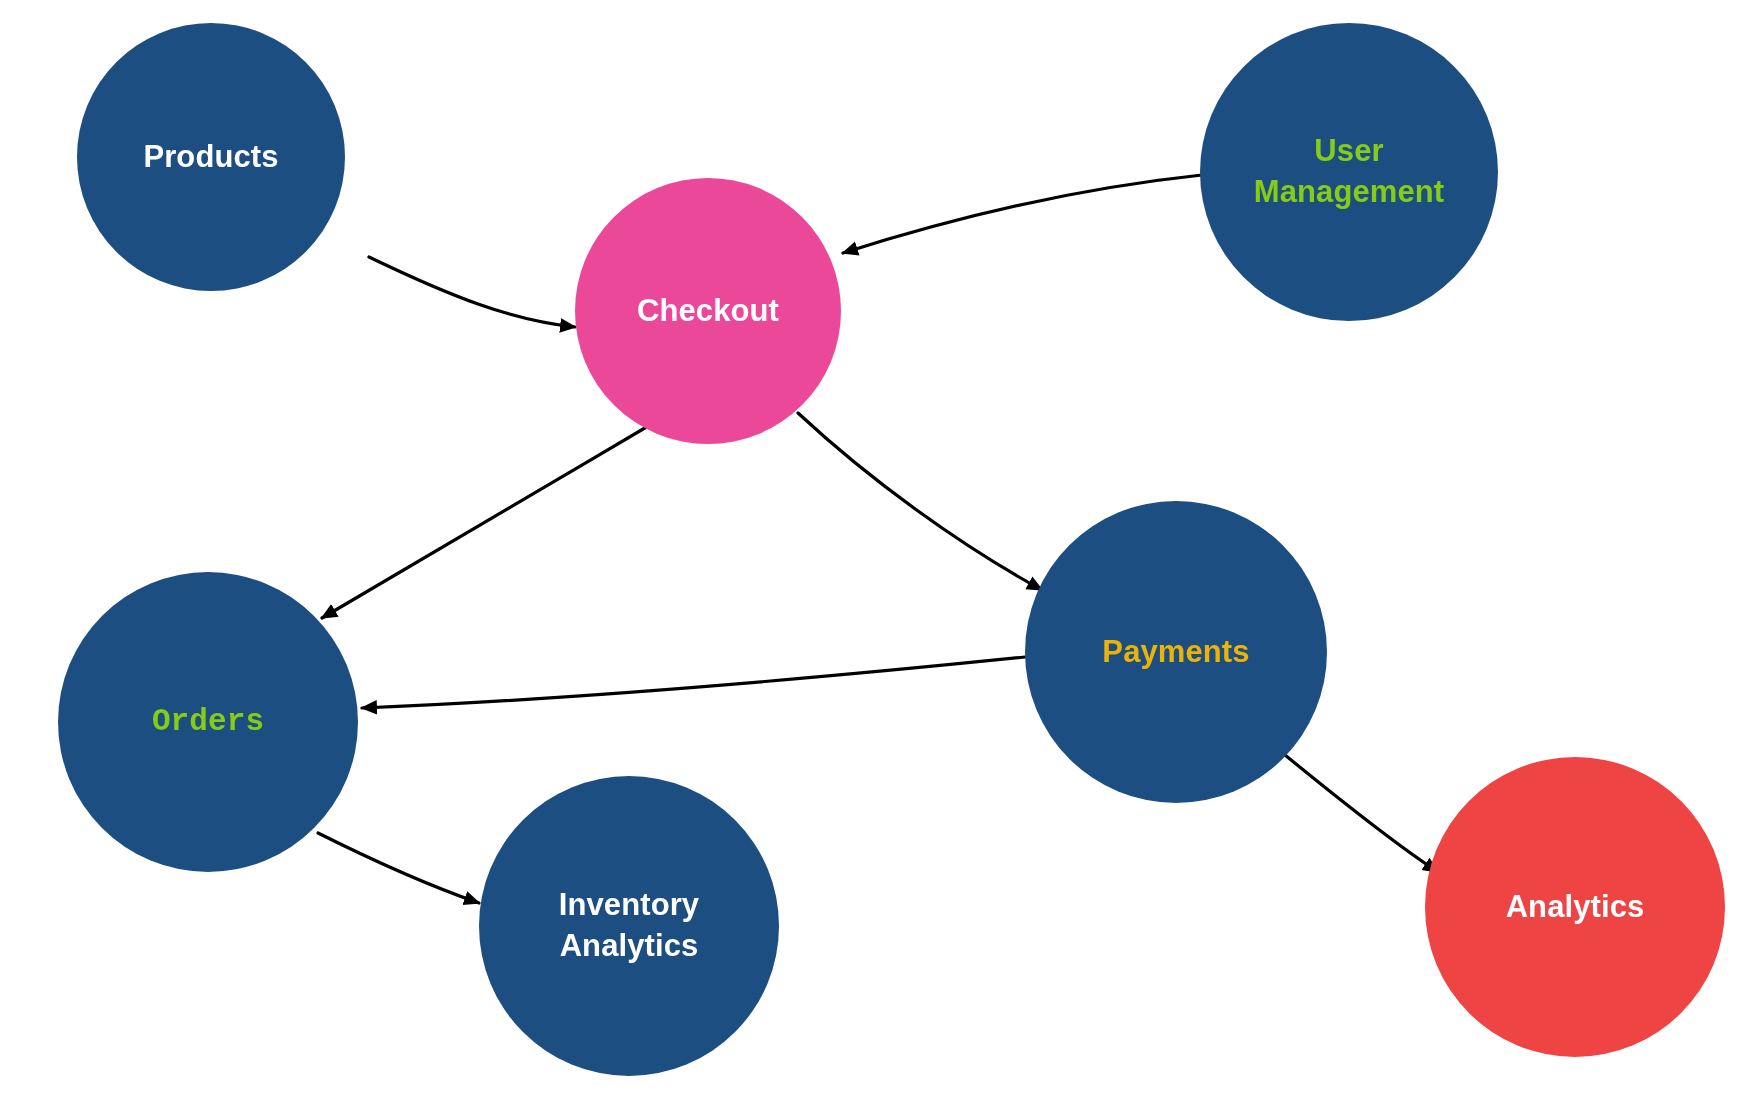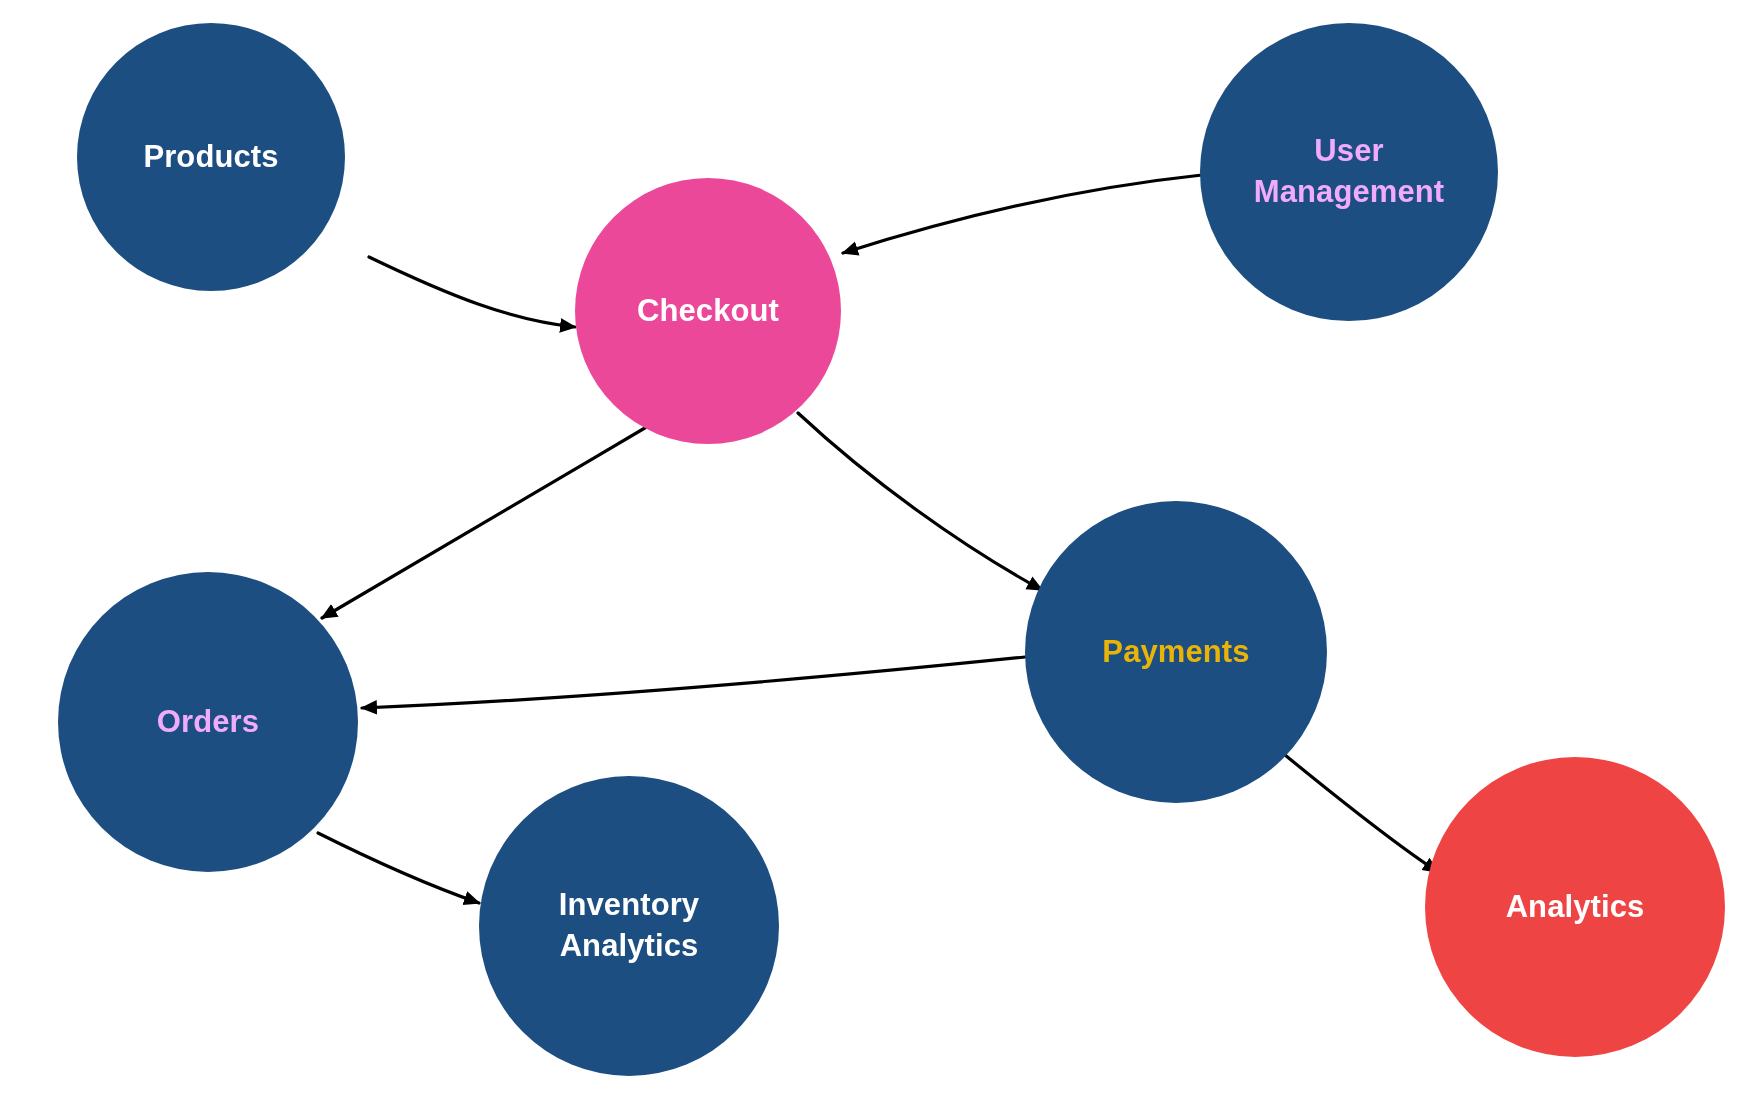--- a/index.html
+++ b/index.html
@@ -64,25 +64,25 @@
   </svg>
 
   <div id="node-layer">
       <div class="node" style="left: 77px; top: 23px; width: 268px; height: 268px; background: rgb(29, 78, 129);">
         <span class="node-label" style="color: rgb(255, 255, 255);">Products</span>
       </div>
       <div class="node" style="left: 575px; top: 178px; width: 266px; height: 266px; background: #ec4899;">
         <span class="node-label" style="color: rgb(255, 255, 255);">Checkout</span>
       </div>
       <div class="node" style="left: 1200px; top: 23px; width: 298px; height: 298px; background: rgb(29, 78, 129);">
-        <span class="node-label" style="color: #f0abfc;">User
+        <span class="node-label" style="color: #84cc16;">User
 Management</span>
       </div>
       <div class="node" style="left: 58px; top: 572px; width: 300px; height: 300px; background: rgb(29, 78, 129);">
-        <span class="node-label" style="color: #f0abfc;">Orders</span>
+        <span class="node-label" style="color: #84cc16; font-family: Liberation Mono, monospace;">Orders</span>
       </div>
       <div class="node" style="left: 1025px; top: 501px; width: 302px; height: 302px; background: rgb(29, 78, 129);">
         <span class="node-label" style="color: #eab308;">Payments</span>
       </div>
       <div class="node" style="left: 479px; top: 776px; width: 300px; height: 300px; background: rgb(29, 78, 129);">
         <span class="node-label" style="color: rgb(255, 255, 255);">Inventory
 Analytics</span>
       </div>
       <div class="node" style="left: 1425px; top: 757px; width: 300px; height: 300px; background: #ef4444;">
         <span class="node-label" style="color: rgb(255, 255, 255);">Analytics</span>

